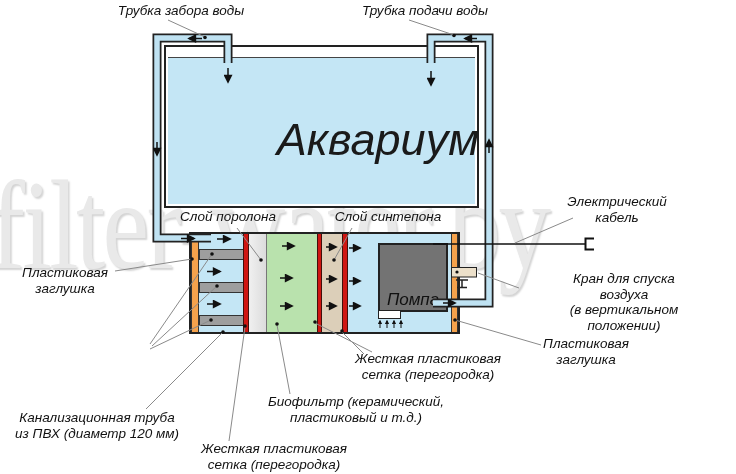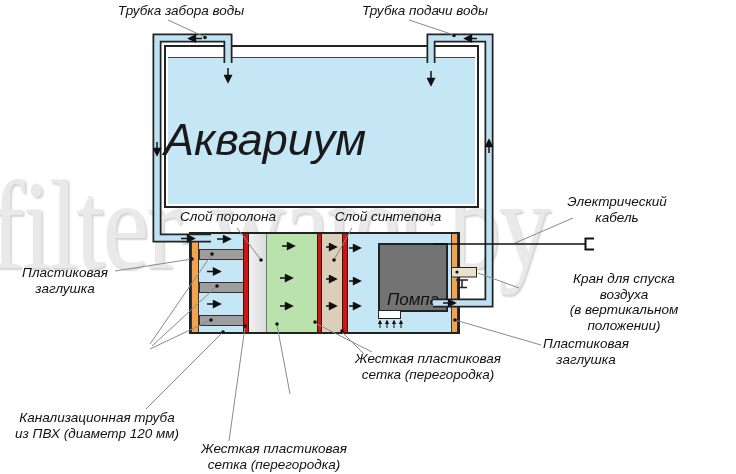--- a/index.html
+++ b/index.html
@@ -20,21 +20,21 @@
   .tank{
     position:absolute;left:164px;top:45px;width:315px;height:163px;
     border:2px solid #222;background:#fff;z-index:1;box-sizing:border-box;
   }
   .tank-water{
     position:absolute;left:2px;right:2px;top:10px;bottom:2px;
     background:var(--water,#c4e6f5);border-top:1.5px solid #444;box-sizing:border-box;
   }
   .tank-title{
     position:absolute;left:164px;top:114px;width:315px;z-index:3;
-    text-align:left;font-style:italic;font-size:45px;color:#1a1a1a;
+    text-align:right;font-style:italic;font-size:45px;color:#1a1a1a;
   }
   
   .sump{
     position:absolute;left:189px;top:232px;width:271px;height:102px;
     border:2px solid #222;background:var(--water,#c4e6f5);z-index:1;box-sizing:border-box;
   }
   .sump > div{position:absolute;box-sizing:border-box;}
   .cap{top:0;height:98px;background:var(--plug,#f5a24c);border-left:1px solid #333;border-right:1px solid #333;}
   .cap.left{left:0;width:8px;}
   .cap.right{left:260px;width:7px;}
@@ -192,20 +192,22 @@
   <div class="callout" style="left:228px;top:209px">Слой поролона</div>
   <div class="callout" style="left:388px;top:209px">Слой синтепона</div>
   <div class="callout" style="left:617px;top:194px">Электрический
 кабель</div>
   <div class="callout" style="left:65px;top:265px">Пластиковая
 заглушка</div>
   <div class="callout" style="left:97px;top:410px">Канализационная труба
 из ПВХ (диаметр 120 мм)</div>
   <div class="callout" style="left:274px;top:441px">Жесткая пластиковая
 сетка (перегородка)</div>
+  <div class="callout" style="left:356px;top:394px">Биофильтр (керамический,
+пластиковый и т.д.)</div>
   <div class="callout" style="left:428px;top:351px">Жесткая пластиковая
 сетка (перегородка)</div>
   <div class="callout" style="left:586px;top:336px">Пластиковая
 заглушка</div>
   <div class="callout" style="left:624px;top:271px">Кран для спуска воздуха
 (в вертикальном положении)</div>
 
 </div>
 
 </body></html>

